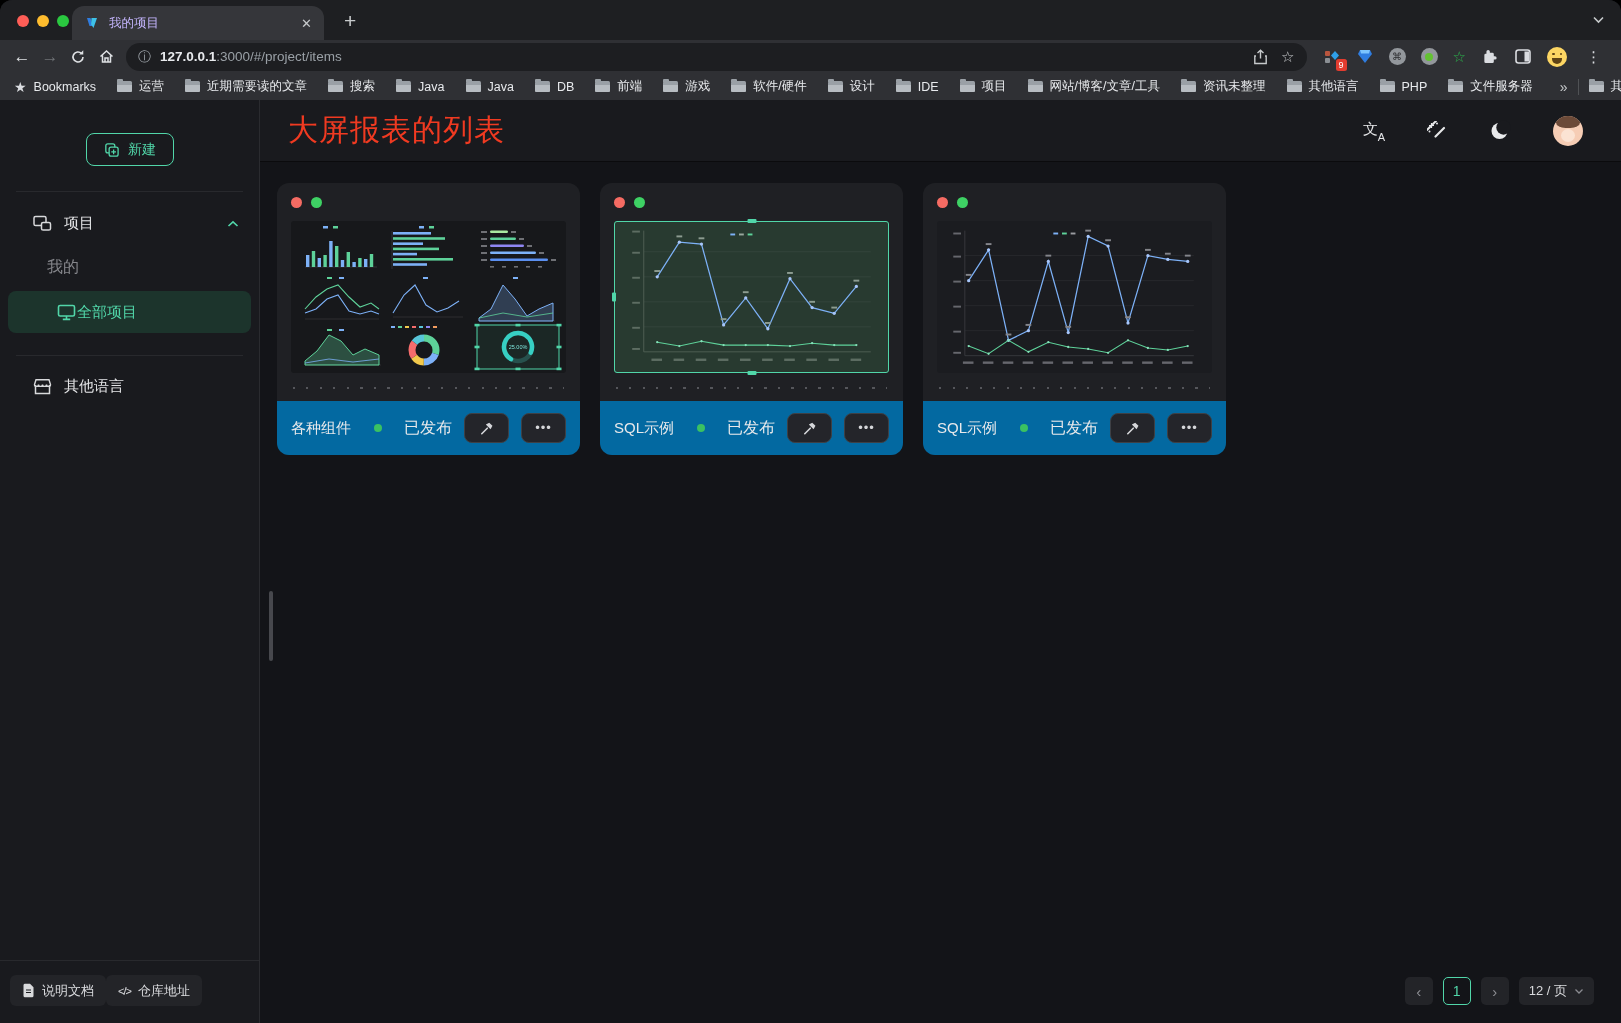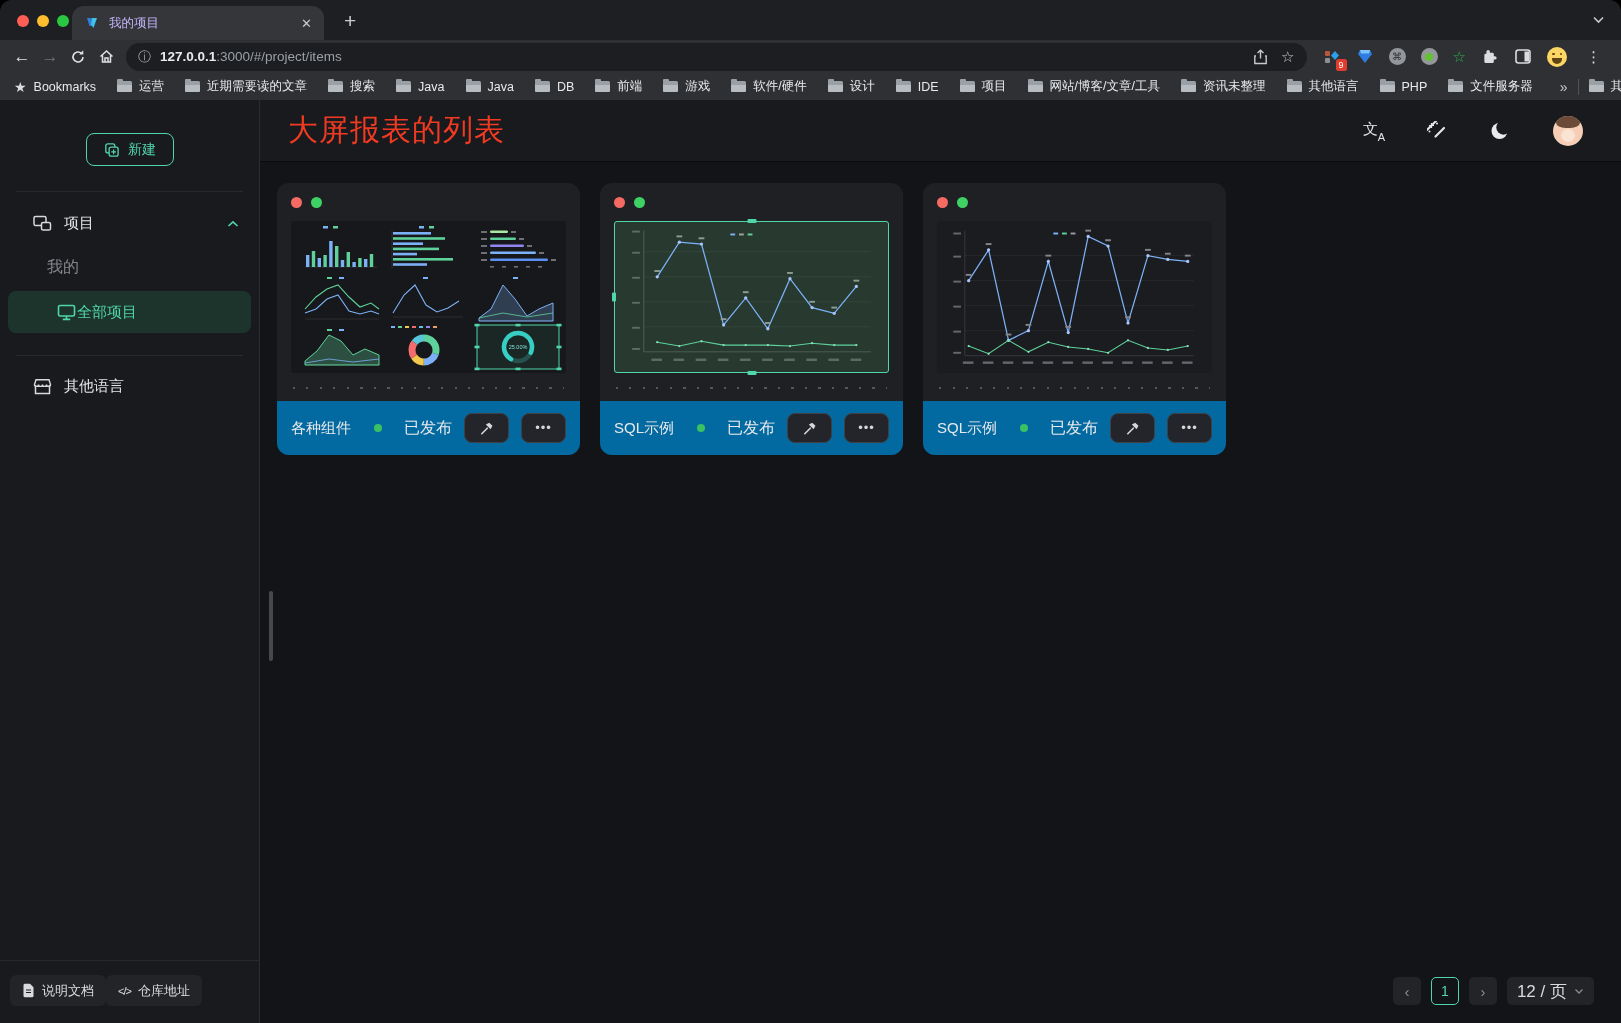--- a/index.html
+++ b/index.html
@@ -98,21 +98,21 @@
   .card-right{margin-left:auto;display:flex;align-items:center;gap:12px}
   .status{display:flex;align-items:center;gap:22px;color:#e8e9eb;font-size:16px}
   .sdot{width:8px;height:8px;border-radius:50%;background:#3ac162}
   .cbtn{width:45px;height:30px;border:1px solid #3e4045;border-radius:8px;background:#24252a;display:flex;align-items:center;justify-content:center;color:#d6d7da;cursor:pointer}
   .more-glyph{font-size:13px;letter-spacing:1px;color:#d6d7da;line-height:10px}
 
   .scroll-thumb{position:absolute;left:9px;top:429px;width:4px;height:70px;border-radius:2px;background:#47484d}
   .pagination{position:absolute;right:27px;bottom:18px;display:flex;align-items:center;gap:10px}
   .pg{width:28px;height:28px;border-radius:5px;background:#232428;display:flex;align-items:center;justify-content:center;color:#8d8e93;font-size:15px;cursor:pointer}
   .pg.current{background:transparent;border:1px solid #51d6a9;color:#51d6a9;font-size:14px}
-  .pgsize{height:28px;background:#232428;border-radius:5px;display:flex;align-items:center;gap:7px;padding:0 10px;color:#d9dadd;font-size:17px;cursor:pointer}
+  .pgsize{height:28px;background:#232428;border-radius:5px;display:flex;align-items:center;gap:7px;padding:0 10px;color:#d9dadd;font-size:13px;cursor:pointer}
   svg{display:block}
 </style>
 </head>
 <body>
 
 <div class="window">
 
   <div class="tabstrip">
     <div class="lights">
       <span class="light red"></span>

